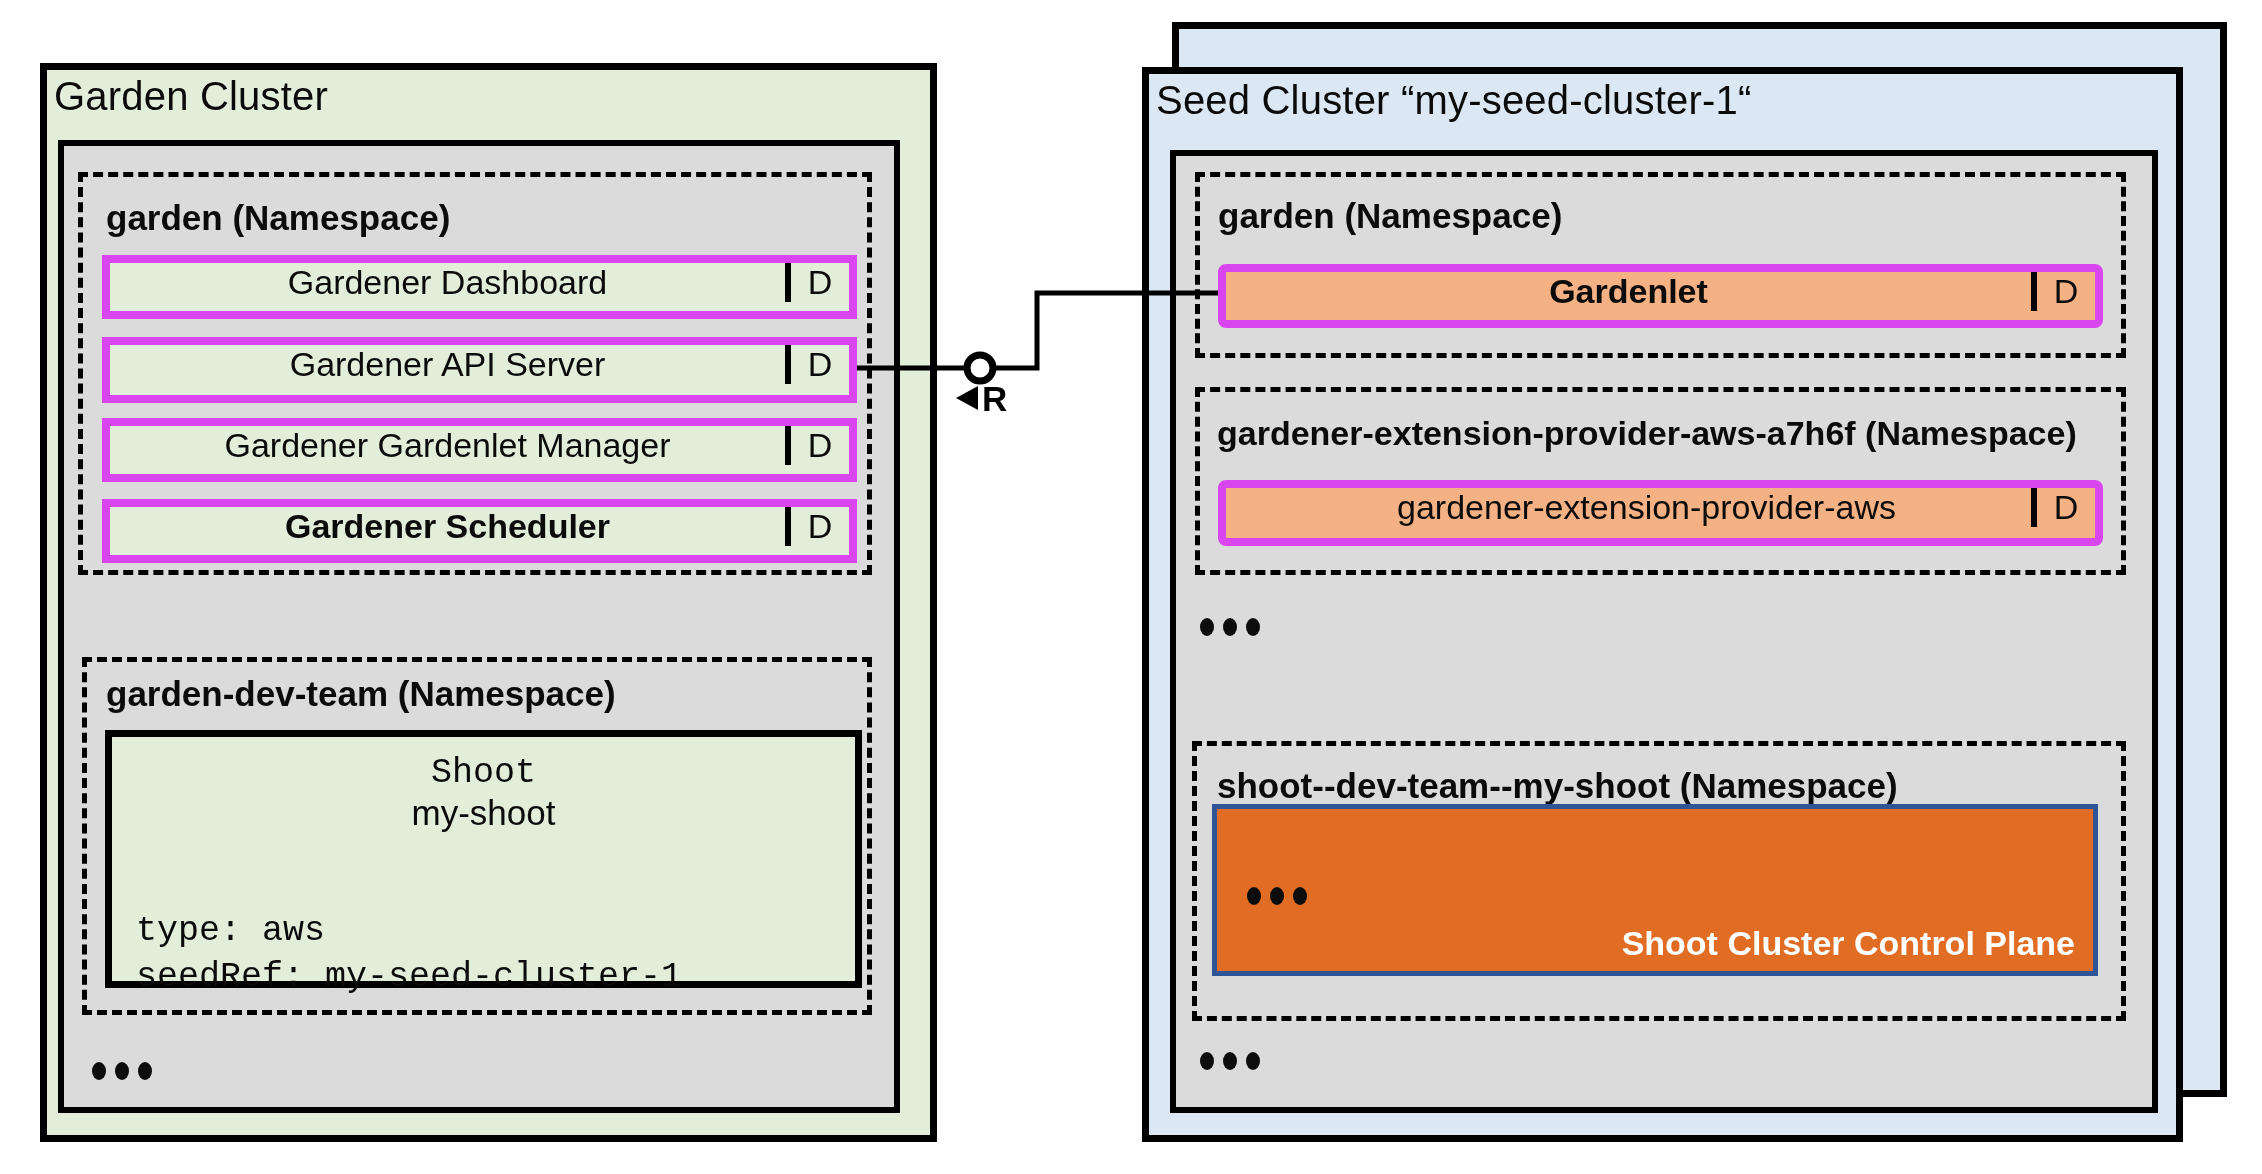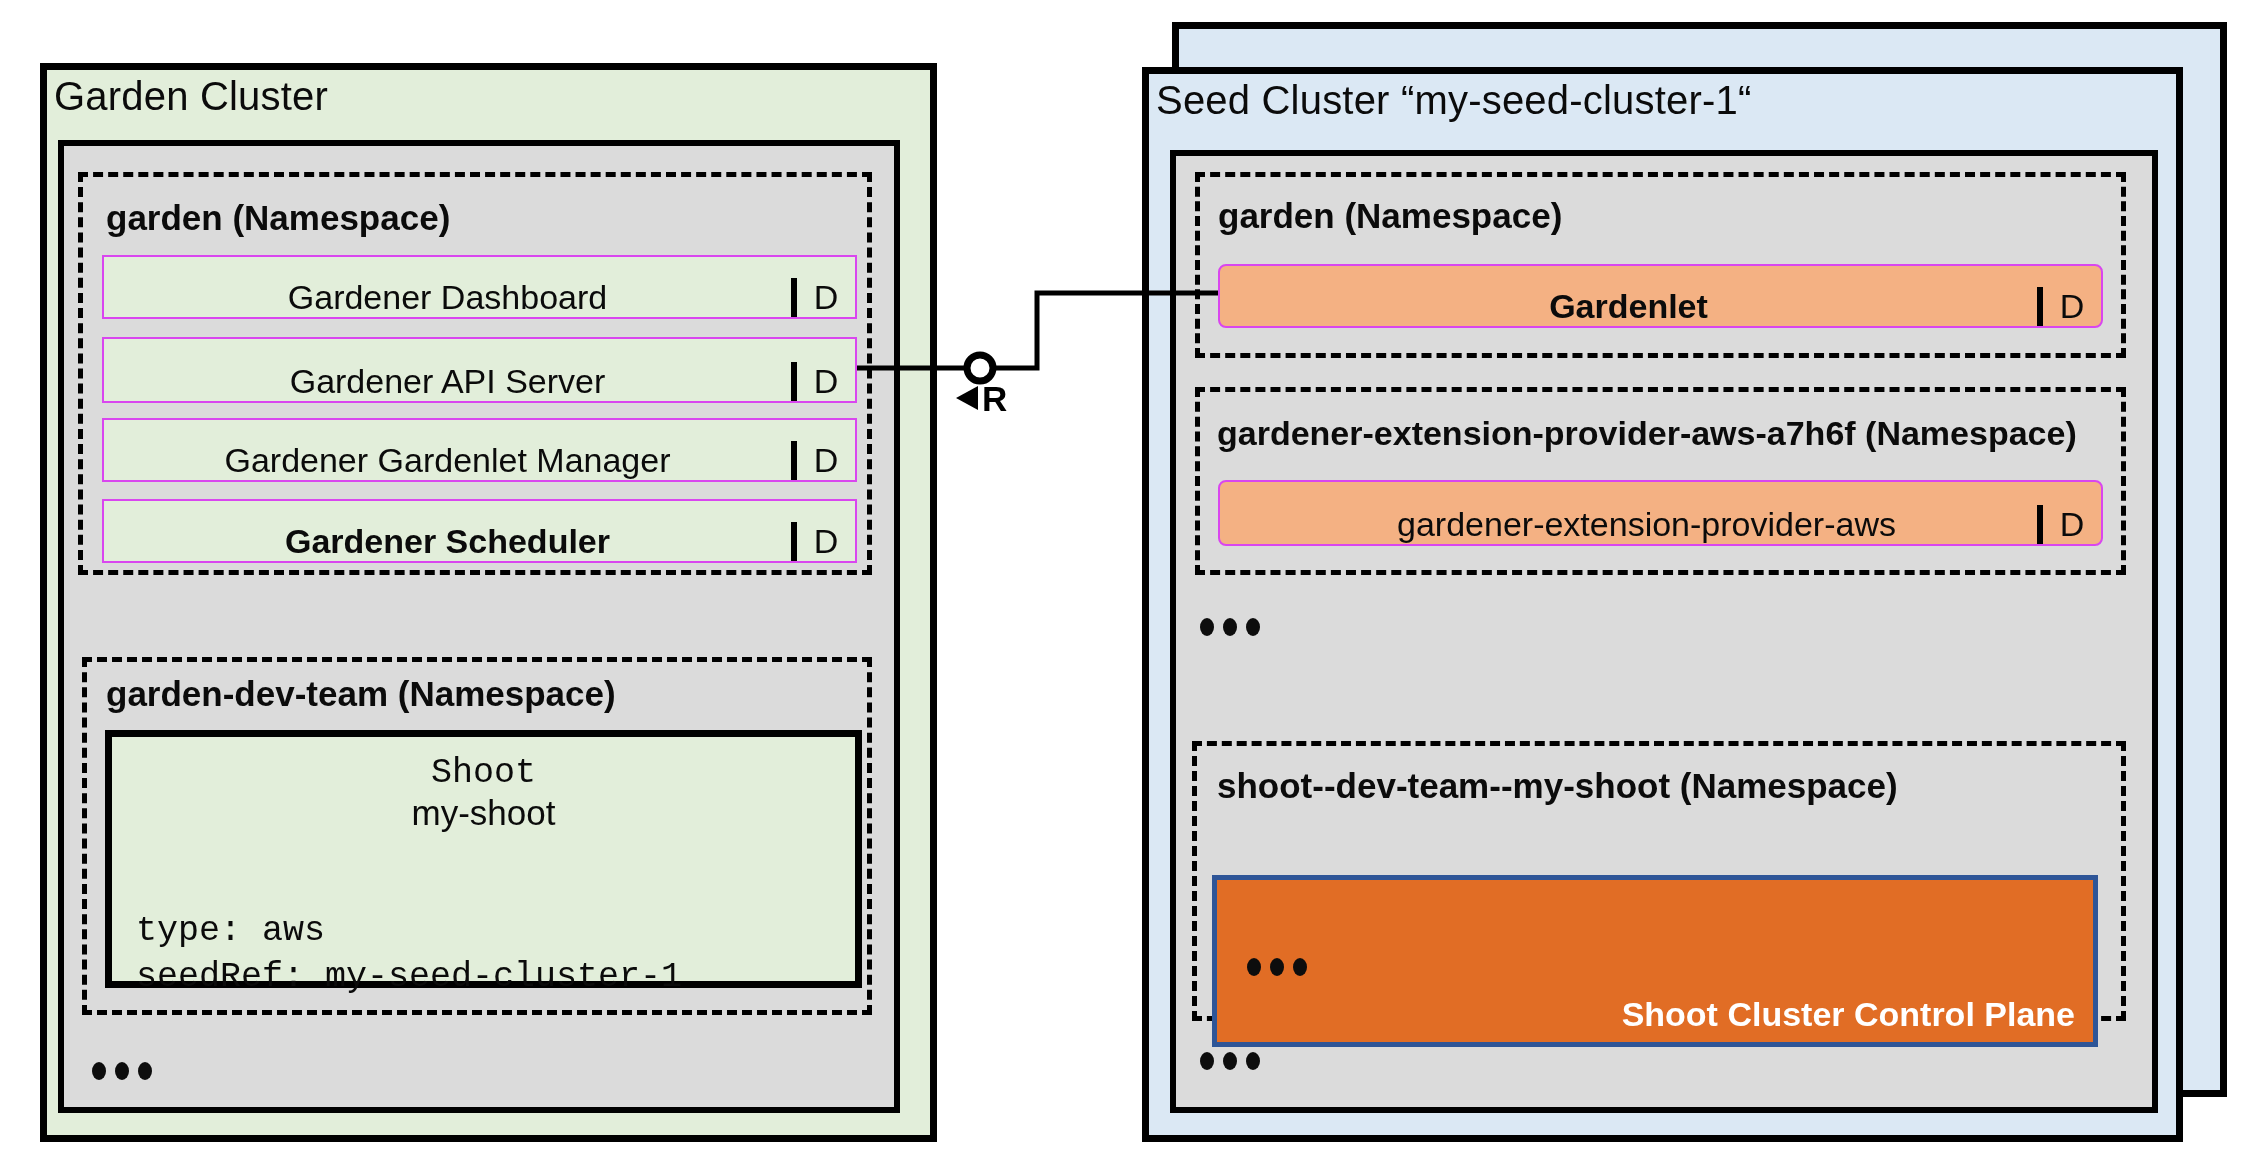--- a/index.html
+++ b/index.html
@@ -17,21 +17,21 @@
   
   .cluster-green { background:#e2eeda; border:7px solid #000; }
   .cluster-blue  { background:#dbe8f4; border:7px solid #000; }
   .panel-gray    { background:#dbdbdb; border:6px solid #000; }
   .ns-dashed     { border:5px dashed #000; }
 
   .cluster-title { font-size:40px; letter-spacing:0.2px; white-space:nowrap; }
   .ns-title      { font-size:35px; font-weight:bold; white-space:nowrap; }
 
   
-  .row { display:flex; align-items:flex-end; border:2px solid #d946ef; background:#e2eeda; }
+  .row { display:flex; align-items:flex-start; border:8px solid #d946ef; background:#e2eeda; }
   .row .label {
     flex:1; display:flex; align-items:center; justify-content:center;
     font-size:34px; white-space:nowrap;
   }
   .row .badge {
     width:64px; border-left:6px solid #000;
     display:flex; align-items:center; justify-content:center;
     font-size:34px;
   }
   .row.orange { background:#f4b183;border-radius:8px; }
@@ -131,21 +131,21 @@
 
   <div class="abs dots" style="left:1200px; top:618px;">
       <i></i>
       <i></i>
       <i></i>
     </div>
 
   <div class="abs ns-dashed" style="left:1192px; top:741px; width:934px; height:280px;"></div>
   <div class="abs ns-title" style="left:1217px; top:766px;">shoot--dev-team--my-shoot (Namespace)</div>
 
-  <div class="abs cp-box" style="left:1212px; top:875px; width:886px; height:172px;">
+  <div class="abs cp-box" style="left:1212px; top:804px; width:886px; height:172px;">
     <div class="abs dots" style="left:30px; top:78px;">
         <i></i>
         <i></i>
         <i></i>
       </div>
     <div class="cp-label">Shoot Cluster Control Plane</div>
   </div>
 
   <div class="abs dots" style="left:1200px; top:1052px;">
       <i></i>

